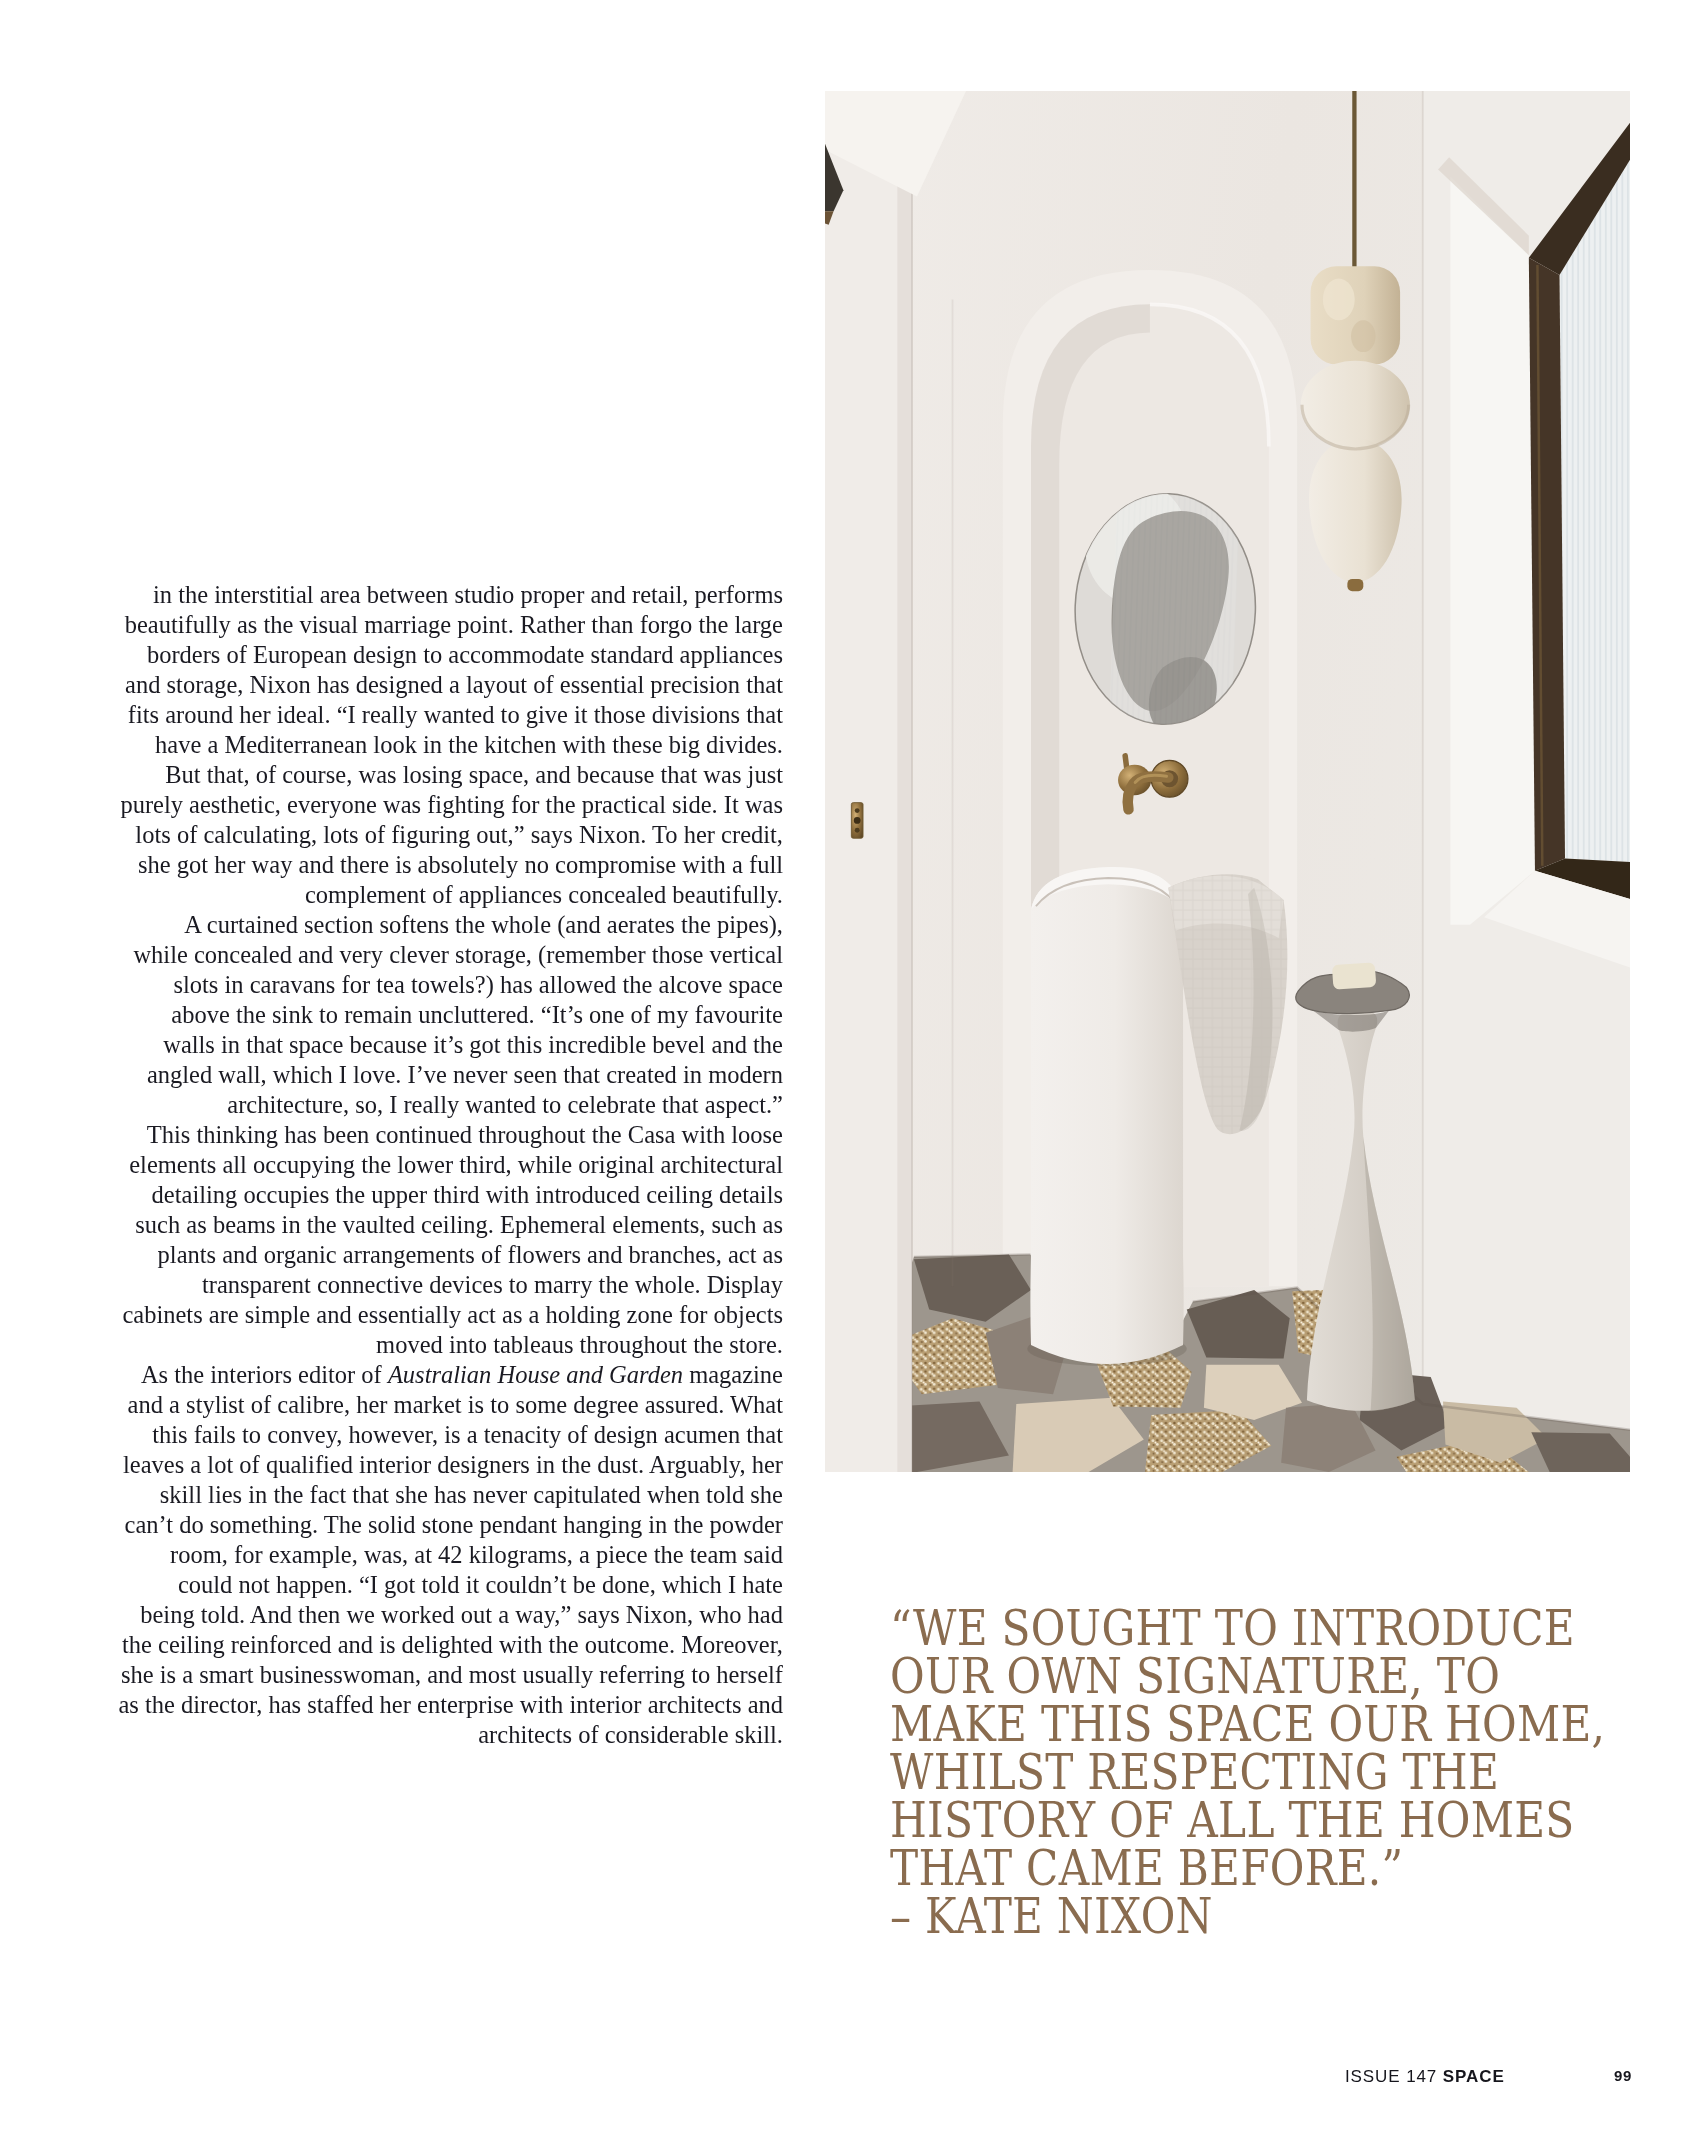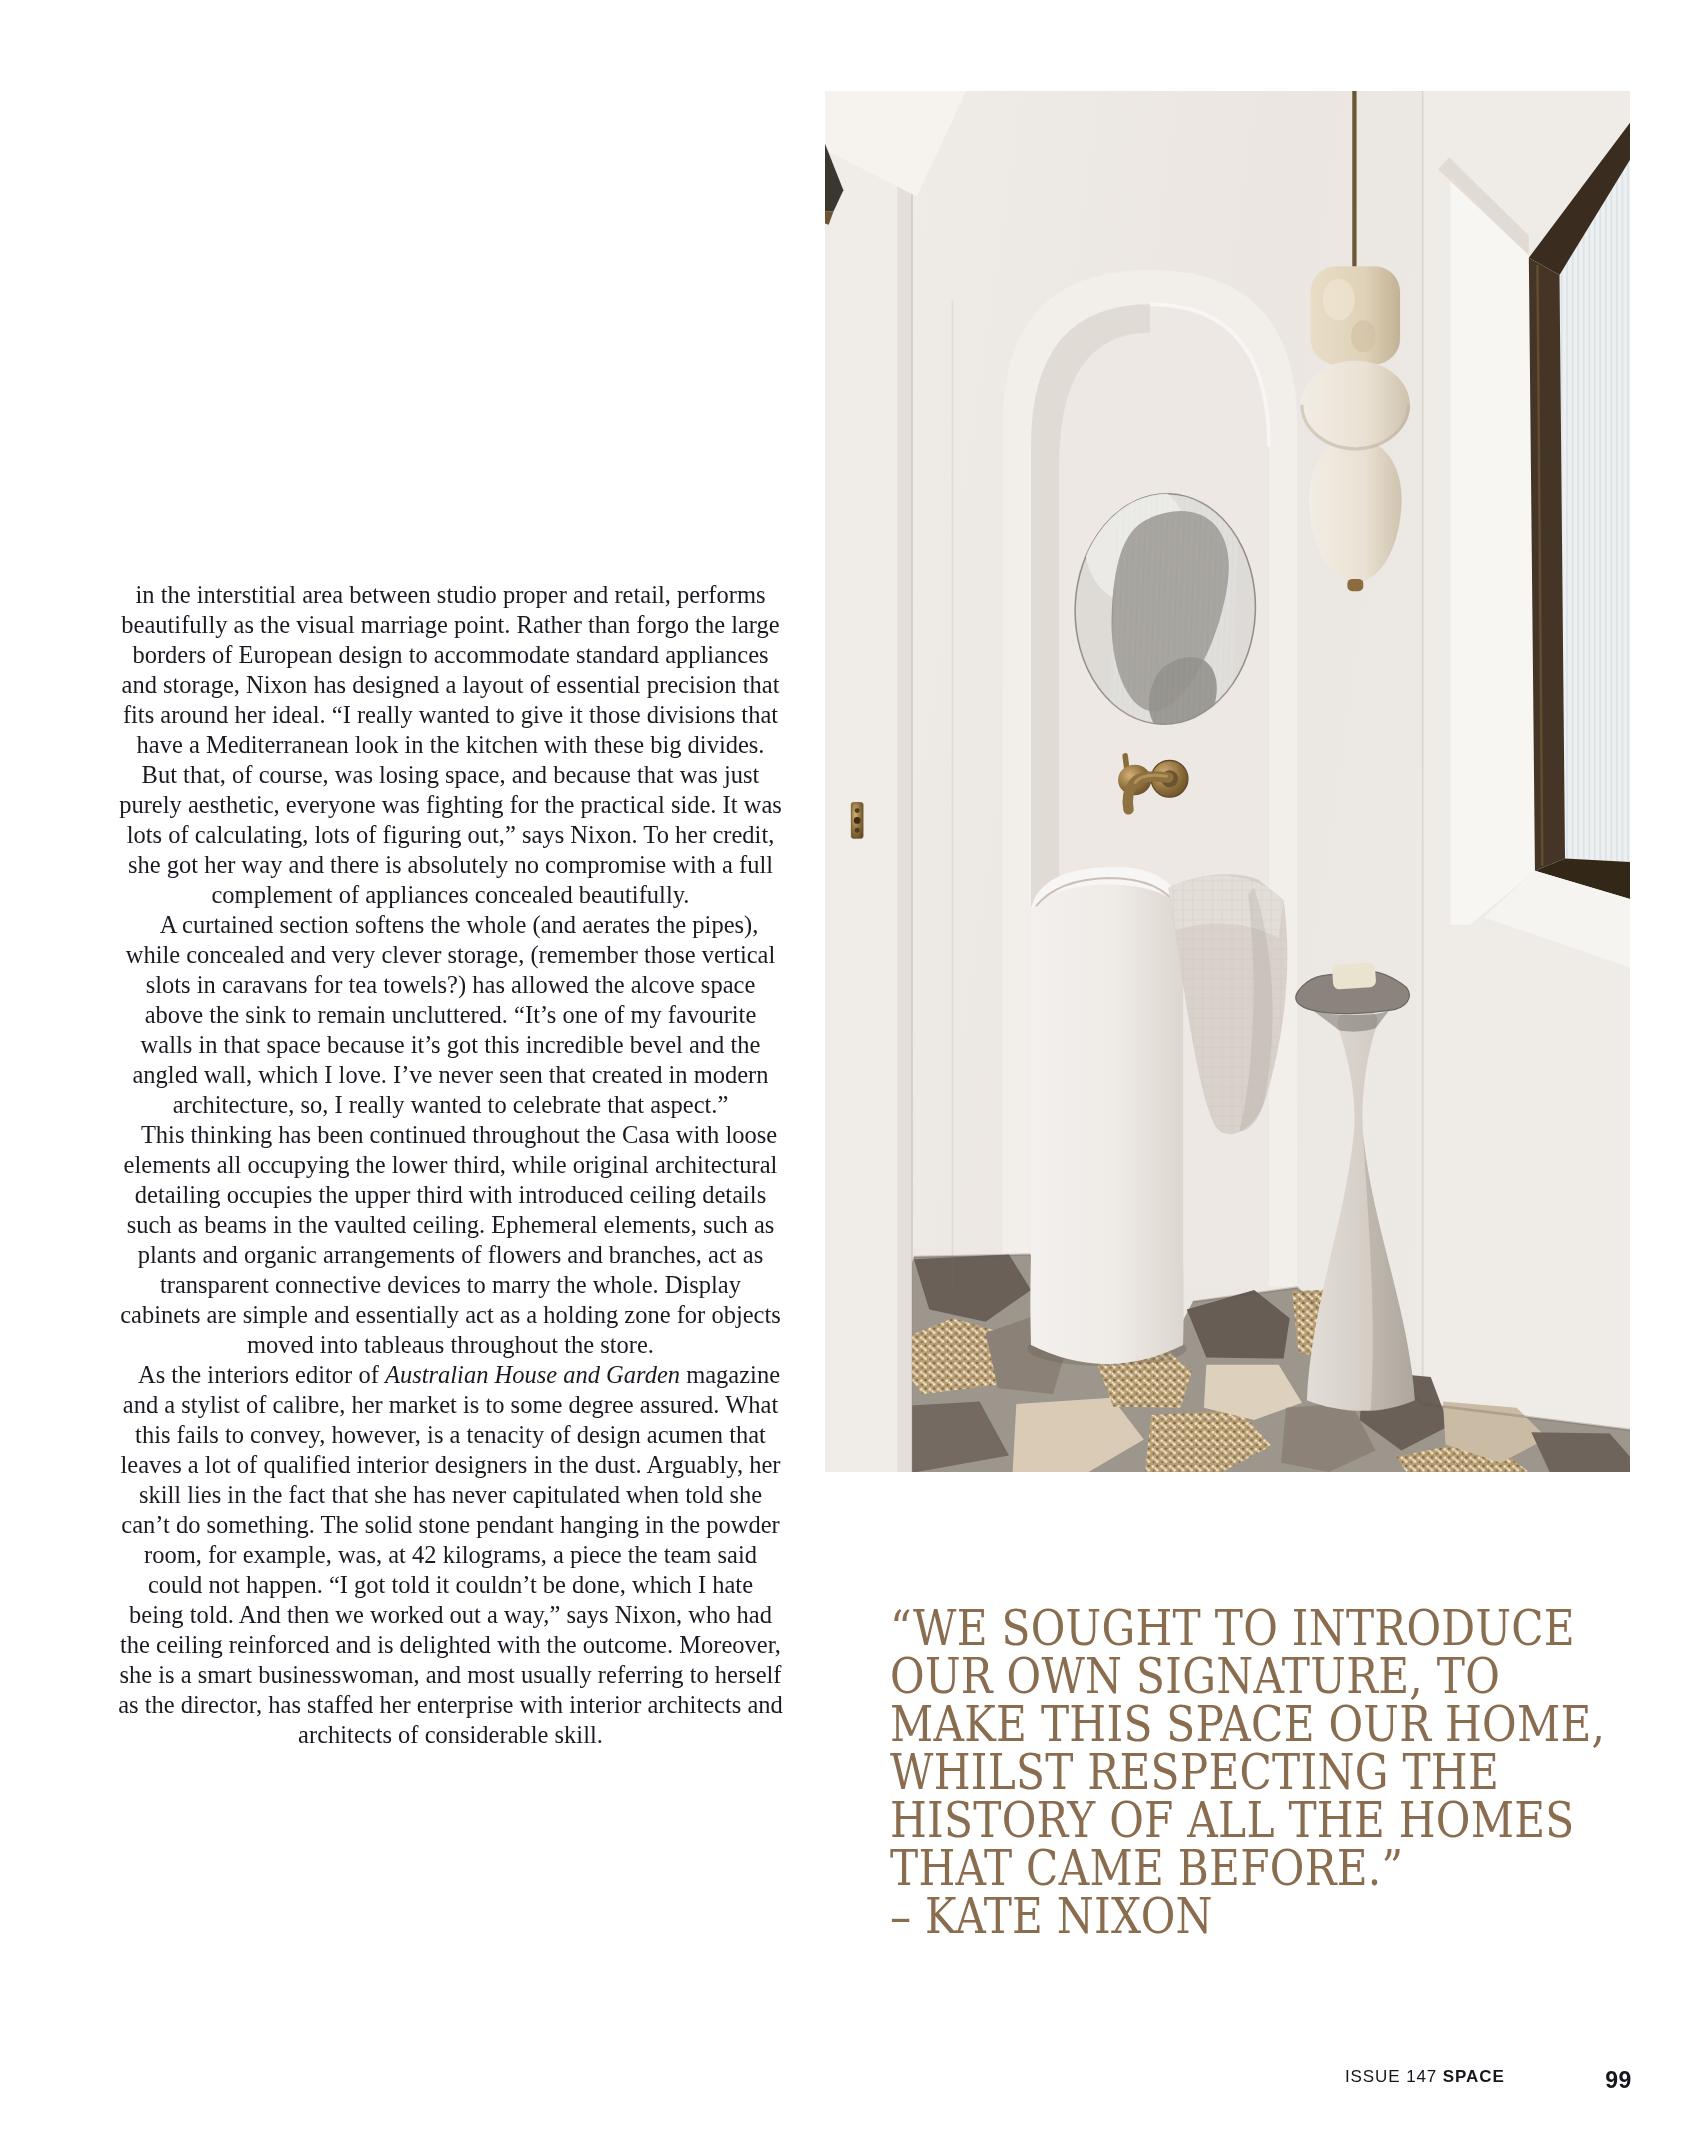--- a/index.html
+++ b/index.html
@@ -4,21 +4,21 @@
 <style>
   html,body{margin:0;padding:0;}
   body{width:1702px;height:2151px;background:#ffffff;font-family:"Liberation Serif",serif;}
   .page{position:relative;width:1702px;height:2151px;background:#ffffff;overflow:hidden;}
 
   
   .article-column{
     position:absolute;left:118px;top:580px;width:665px;
     font-family:"Liberation Serif",serif;
     font-size:24.5px;line-height:30px;color:#1a1a22;
-    text-align:center;
+    text-align:right;
   }
   .article-column p{margin:0;}
   .article-column p.indent{text-indent:17px;}
   .article-column i{font-style:italic;}
 
   
   .photo{
     position:absolute;left:825px;top:91px;width:805px;height:1381px;
     margin:0;padding:0;overflow:hidden;background:#ece8e4;
   }
@@ -36,21 +36,21 @@
 
   
   .footer-left{
     position:absolute;left:1345px;top:2067px;
     font-family:"Liberation Sans",sans-serif;font-size:17px;letter-spacing:0.9px;
     color:#15151c;white-space:nowrap;
   }
   .footer-left .bold{font-weight:700;}
   .footer-page-num{
     position:absolute;right:70px;top:2067px;
-    font-family:"Liberation Sans",sans-serif;font-size:23px;font-weight:700;
+    font-family:"Liberation Sans",sans-serif;font-size:15px;font-weight:700;
     letter-spacing:0.6px;color:#15151c;
   }
 </style>
 </head>
 <body>
 
 <div class="page">
 
   <div class="article-column" style="color: rgb(26, 26, 34);">
       <p><span>in the interstitial area between studio proper and retail, performs beautifully as the visual marriage point. Rather than forgo the large borders of European design to accommodate standard appliances and storage, Nixon has designed a layout of essential precision that fits around her ideal. “I really wanted to give it those divisions that have a Mediterranean look in the kitchen with these big divides. But that, of course, was losing space, and because that was just purely aesthetic, everyone was fighting for the practical side. It was lots of calculating, lots of figuring out,” says Nixon. To her credit, she got her way and there is absolutely no compromise with a full complement of appliances concealed beautifully.</span></p>

